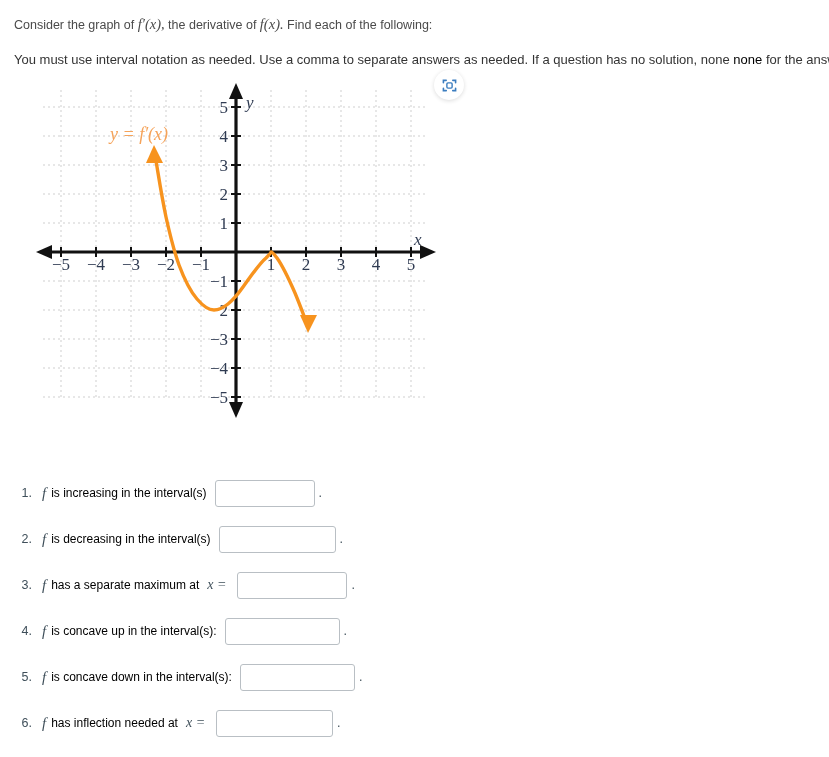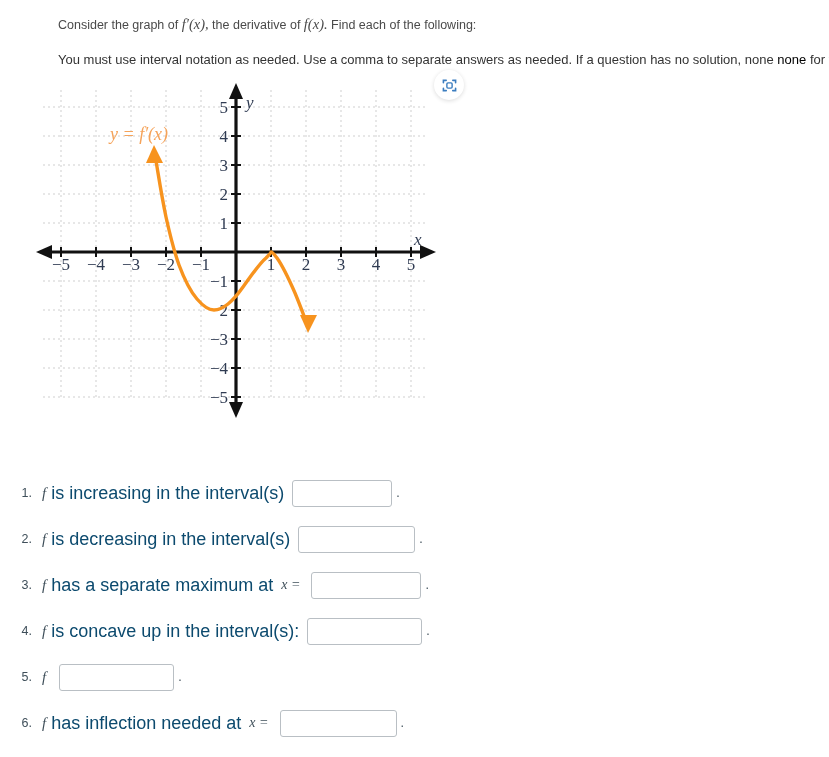--- a/index.html
+++ b/index.html
@@ -4,21 +4,21 @@
 <style>
   html,body{margin:0;padding:0;}
   body{
     width:829px; height:757px;
     background:#ffffff;
     font-family:"Liberation Sans", sans-serif;
     color:#3d4a52;
     overflow:hidden;
     position:relative;
   }
-  .prompt-wrap{ padding:14px 16px 0 14px;margin-left:44px; }
+  .prompt-wrap{ padding:14px 16px 0 14px; }
   .prompt-line{
     font-size:12.5px;
     color:#4a4a4a;
     line-height:1.5;
     margin:0 0 14px 0;
     white-space:nowrap;
   }
   .prompt-line.second{ font-size:13px; color:#333; }
   .mathit{ font-family:"Liberation Serif", serif; font-style:italic; font-size:14.5px; }
   .none-word{ color:#000000; font-weight:400; }
@@ -59,22 +59,22 @@
   .qnum{
     width:26px;
     text-align:right;
     padding-right:8px;
     font-size:12.5px;
     color:#3f4f5a;
     flex:none;
   }
   .qtext{
     white-space:nowrap;
-    font-size:18px;
-    color:#0c4a6e;
+    font-size:12px;
+    color:#000000;
   }
   .fvar{
     font-family:"Liberation Serif", serif;
     font-style:italic;
     font-size:15px;
     padding:0 5px 0 2px;
   }
   .xeq{
     font-family:"Liberation Serif", serif;
     font-style:italic;
@@ -278,20 +278,21 @@
     <span class="qnum">4.</span>
     <span class="fvar">f</span>
     <span class="qtext">is concave up in the interval(s):</span>
     <input class="ans-input w4" type="text" value="" placeholder="" style="">
     <span class="period">.</span>
   </div>
 
   <div class="qrow">
     <span class="qnum">5.</span>
     <span class="fvar">f</span>
+    <span class="qtext">is concave down  in the interval(s):</span>
     <input class="ans-input w5" type="text" value="" placeholder="" style="">
     <span class="period">.</span>
   </div>
 
   <div class="qrow">
     <span class="qnum">6.</span>
     <span class="fvar">f</span>
     <span class="qtext">has inflection needed at</span>
     <span class="xeq">x =</span>
     <input class="ans-input w6" type="text" value="" placeholder="" style="">

